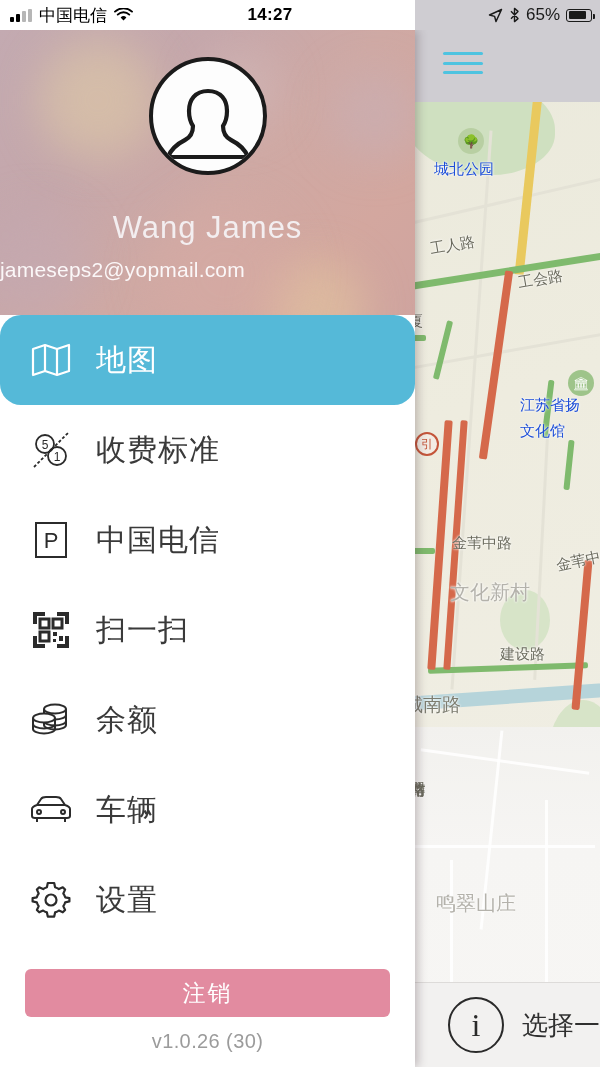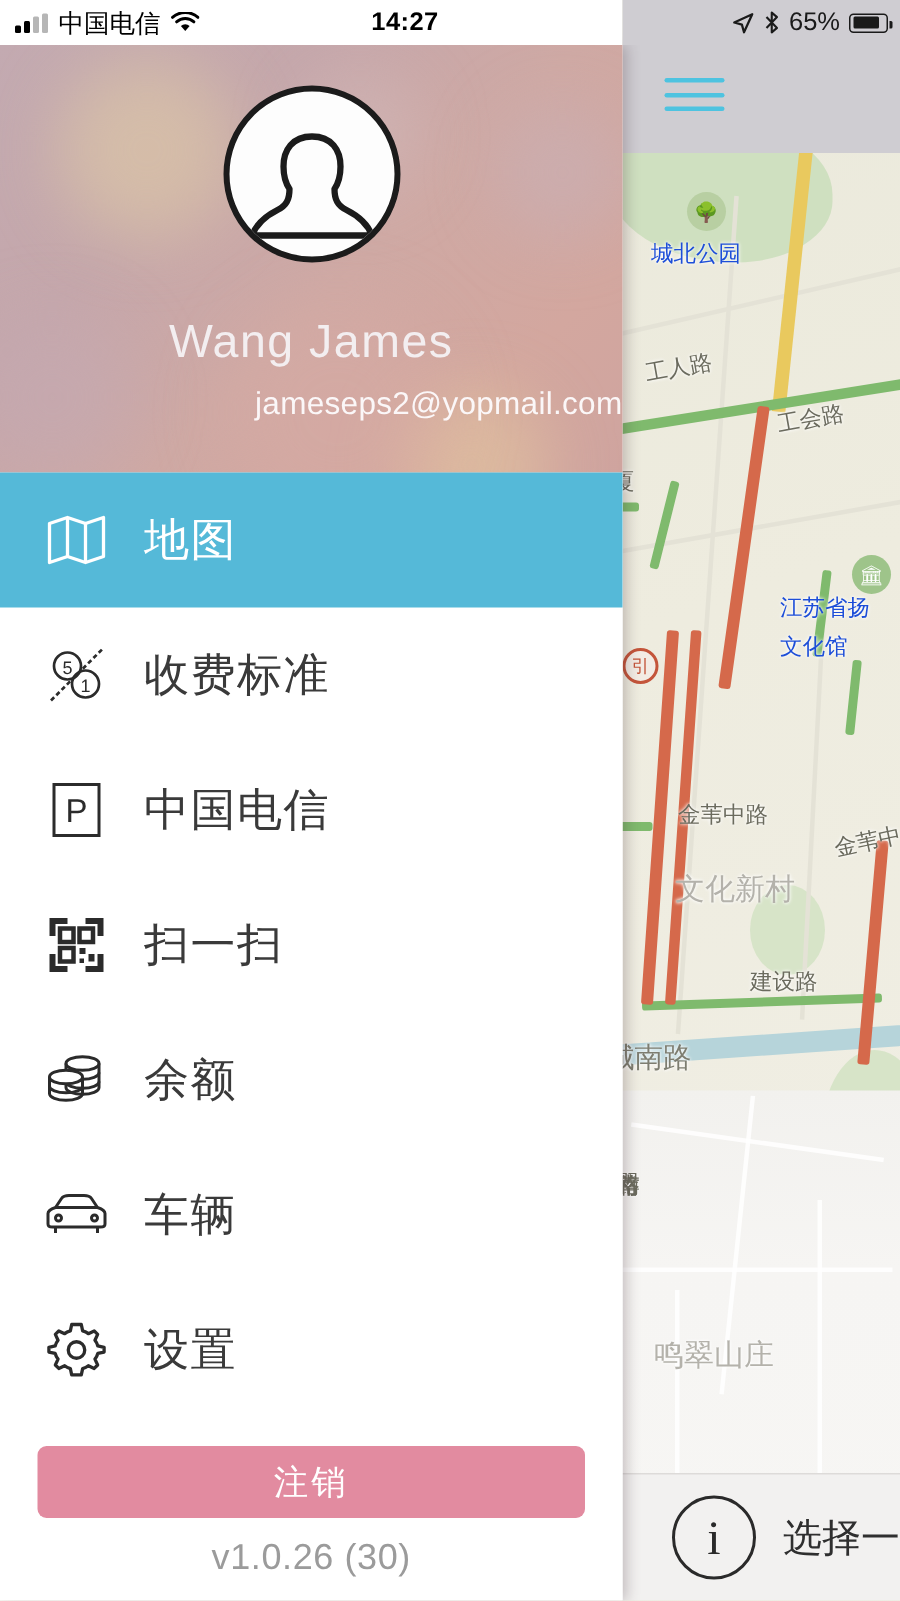--- a/index.html
+++ b/index.html
@@ -156,31 +156,31 @@
     background:#fdfdfd; border:4px solid #1b1b1b; overflow:hidden;
     display:flex; align-items:flex-end; justify-content:center;
   }
   #avatar svg{ width:86px; height:92px; display:block; }
 
   #uname{
     position:absolute; left:0; right:0; top:180px; text-align:center;
     font-size:31px; color:#f3eef0; font-weight:300; letter-spacing:1px;
   }
   #uemail{
-    position:absolute; left:0; right:0; top:228px; text-align:right;
+    position:absolute; left:0; right:0; top:228px; text-align:left;
     font-size:21px; color:#fbf7f8; letter-spacing:.2px;
   }
 
   
   #menu{ flex:1; background:#fff; }
   .mi{
     display:flex; align-items:center; height:90px; padding-left:22px;
     cursor:pointer; position:relative;
   }
-  .mi.active{ background:#55b9d8; }
+  .mi.active{ background:#55b9d8;border-radius:21px; }
   .mi .ico{
     width:58px; height:56px; flex:none;
     display:flex; align-items:center; justify-content:center;
     color:#2b2b2b;
   }
   .mi.active .ico{ color:#ffffff; }
   .mi .ico svg{ display:block; }
   .mi .lbl{
     font-size:30px; color:#3a3a3a; margin-left:16px; letter-spacing:1px;
     font-weight:300;
@@ -188,21 +188,21 @@
   .mi.active .lbl{ color:#ffffff; }
 
   
   #footer{ flex:none; padding:0 25px 14px; background:#fff; }
   #logout{
     display:block; width:100%; height:48px; border:none; border-radius:6px;
     background:#e28ba0; color:#ffffff; font-size:23px; cursor:pointer;
     font-family:inherit; letter-spacing:2px;
   }
   #version{
-    text-align:center; margin-top:13px; font-size:24px; color:#9b9b9b;
+    text-align:center; margin-top:13px; font-size:20px; color:#9b9b9b;
     letter-spacing:.4px;
   }
 </style>
 </head>
 <body>
 
 <div id="map-panel">
   <div class="map-canvas">
     <div class="m-base"></div>
 

